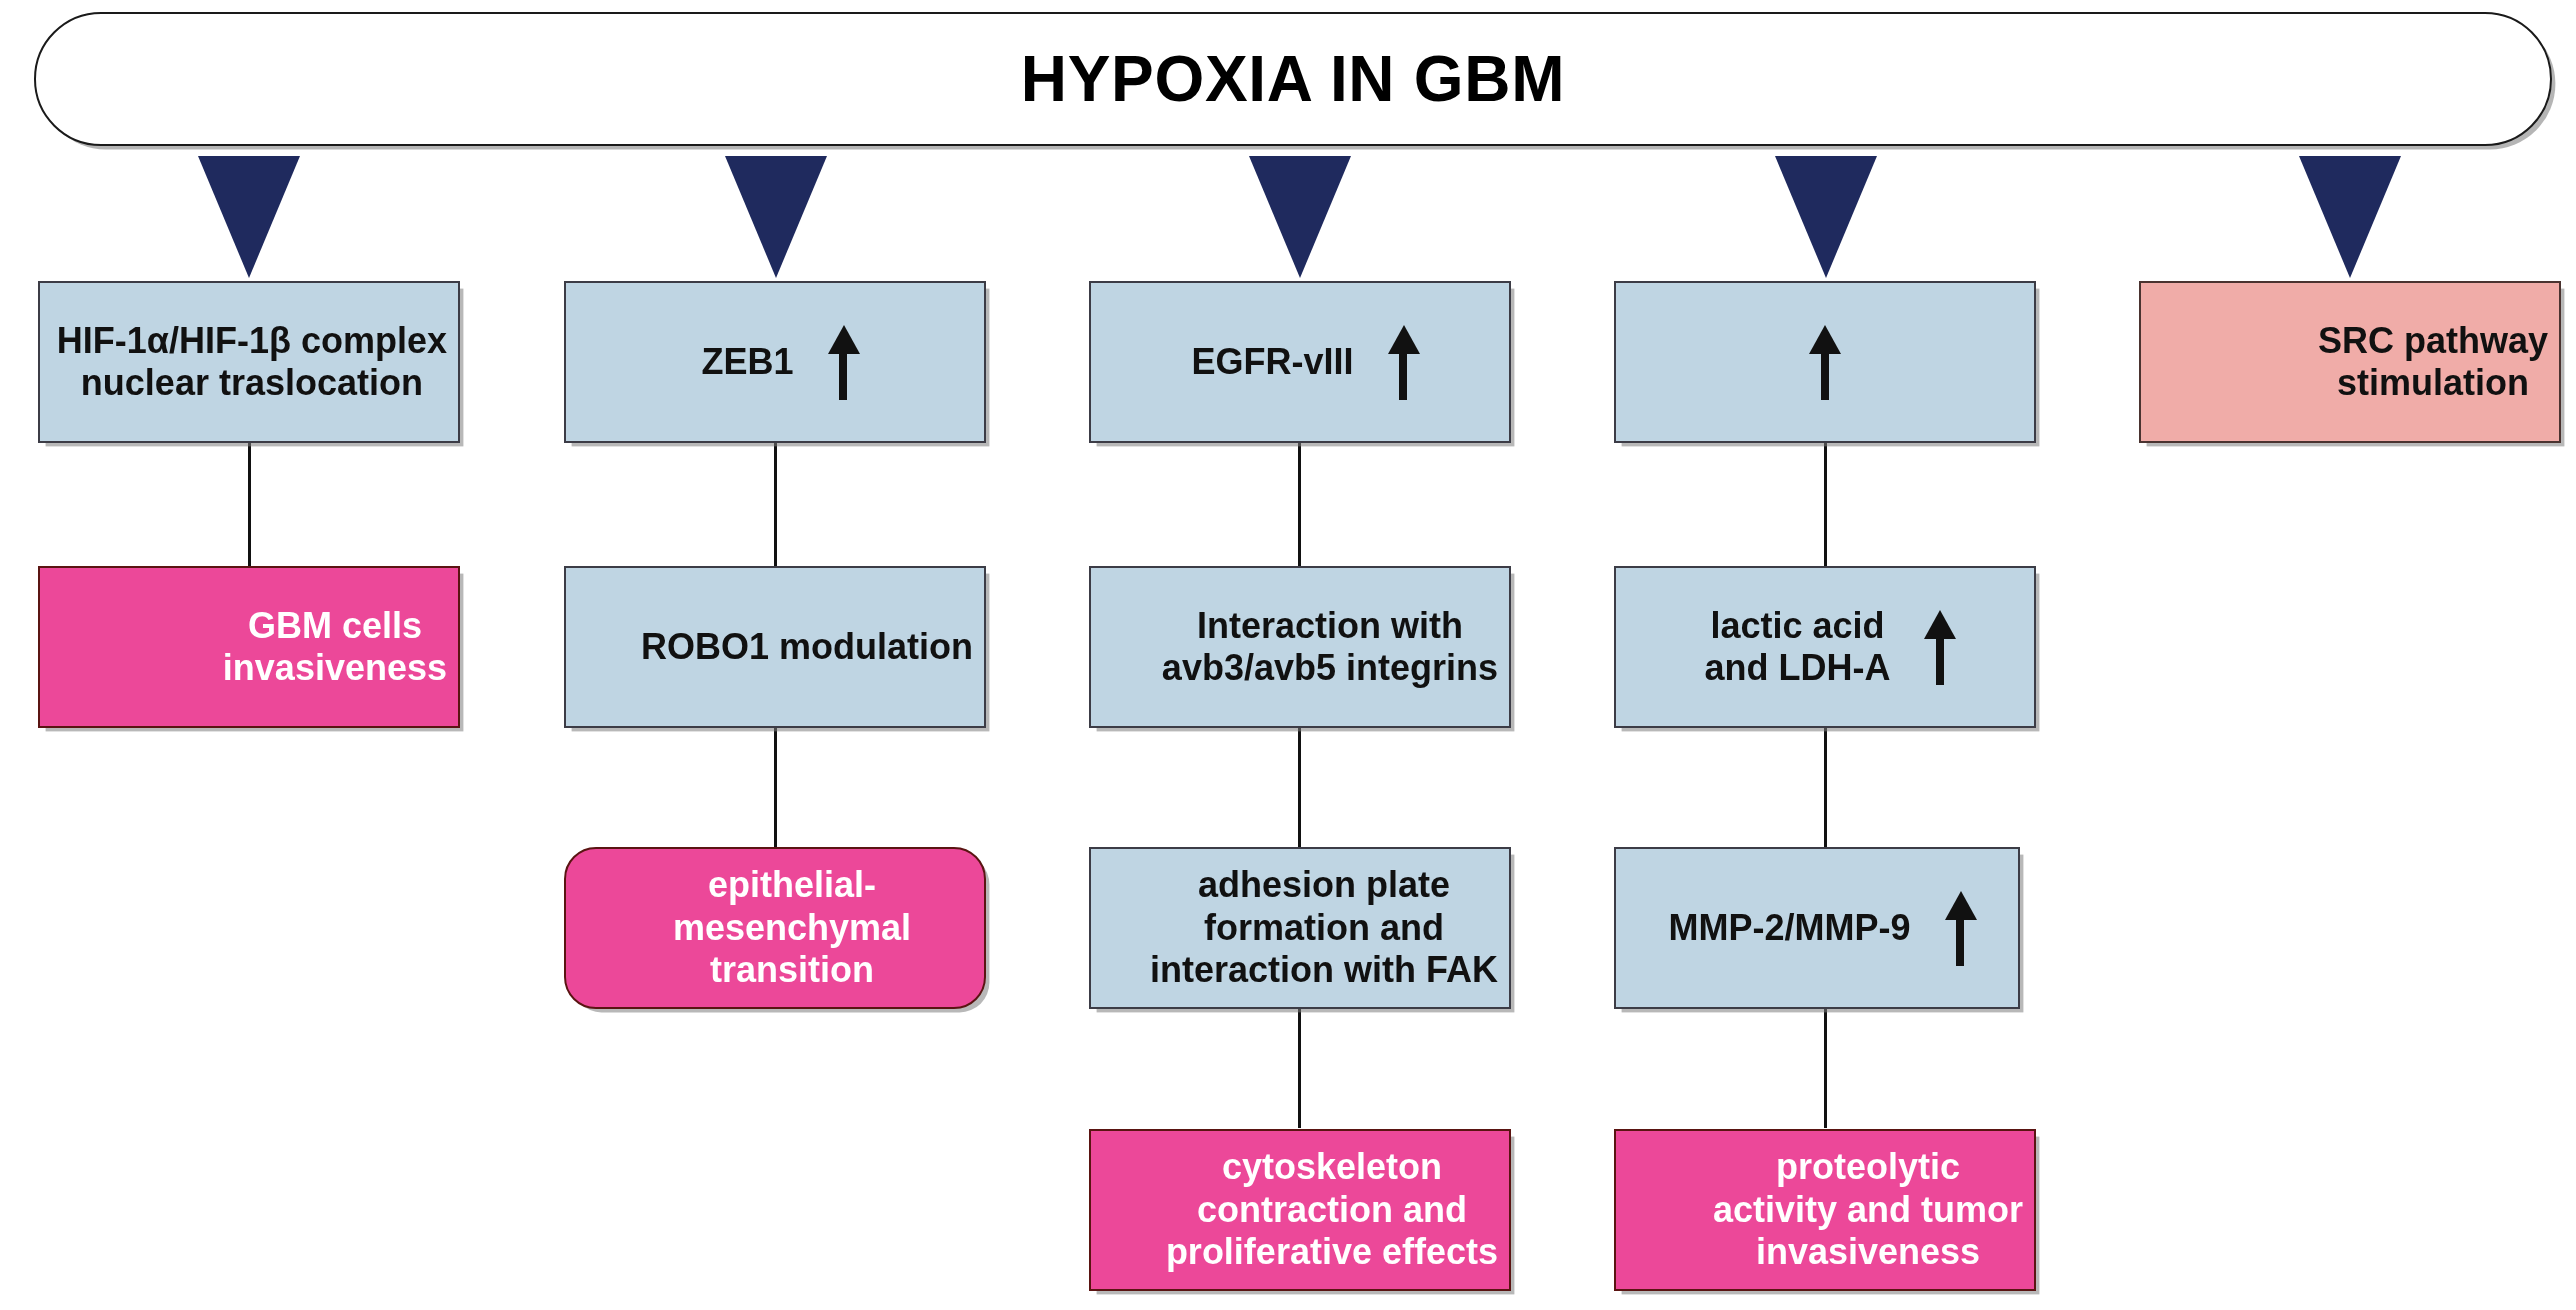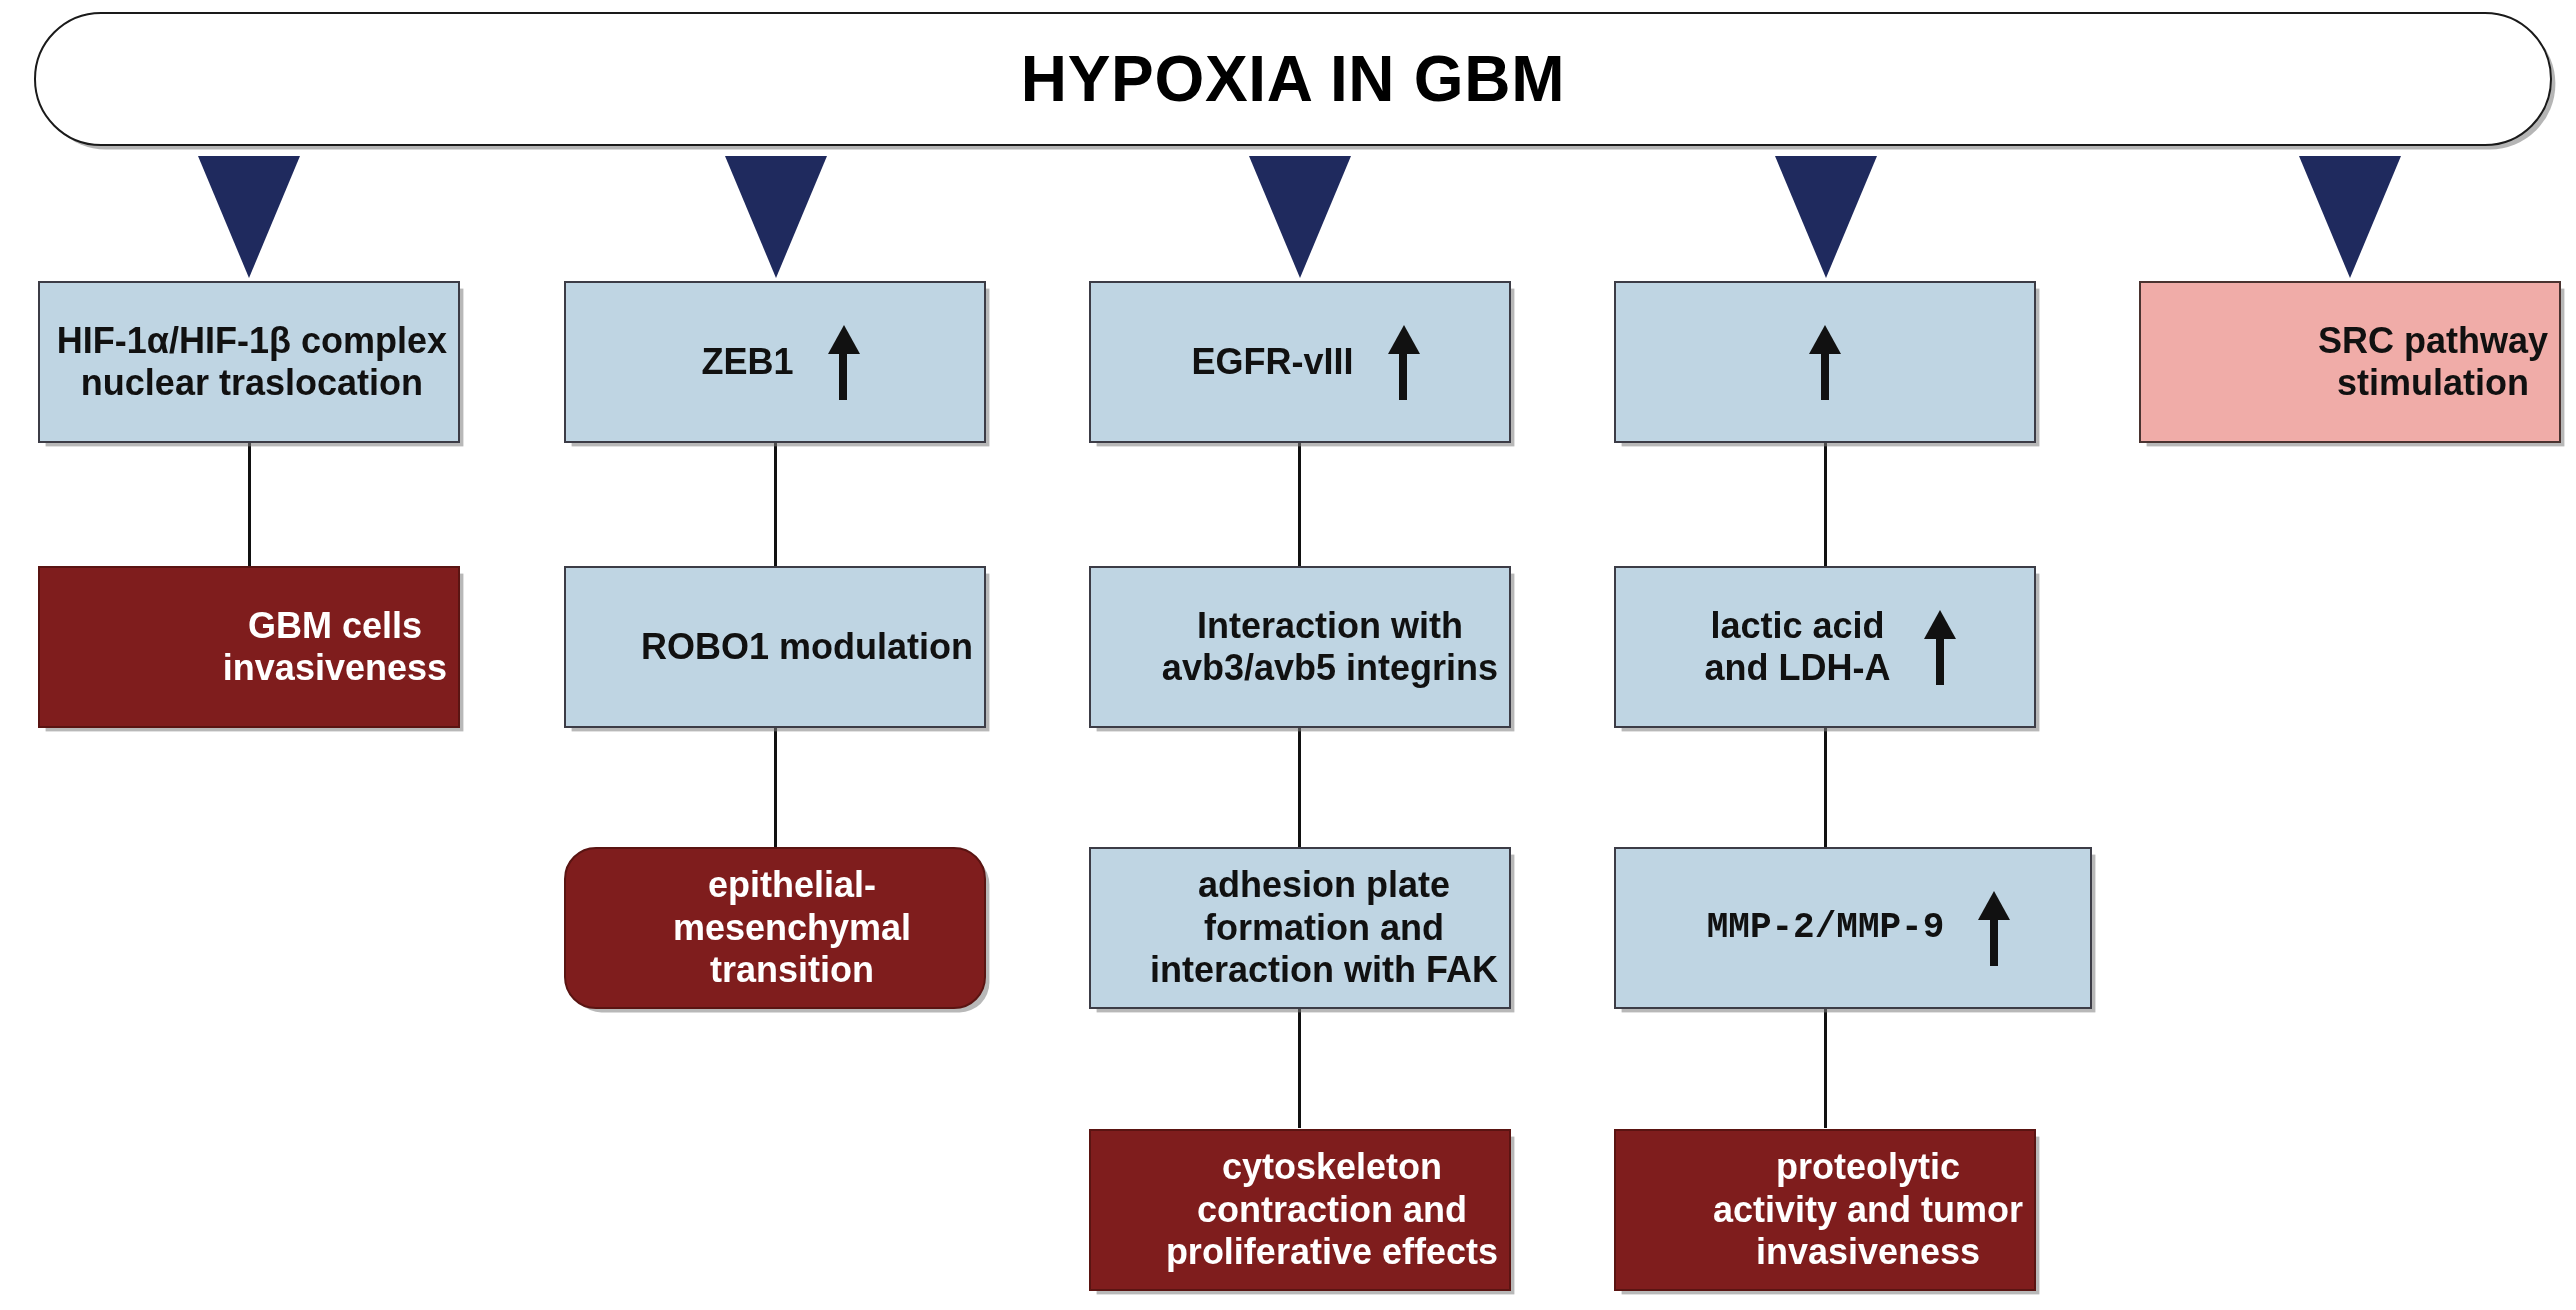--- a/index.html
+++ b/index.html
@@ -39,21 +39,21 @@
     display:flex;align-items:center;justify-content:flex-end;
     box-shadow:5.5px 5.5px 0 -2.1px rgba(125,125,125,0.55);
     z-index:3;
   }
   .box .label{
     font-size:36px;font-weight:bold;line-height:1.18;text-align:center;
     padding:0 11px;white-space:pre-line;
   }
   .box.blue{background:#bfd5e3;}
   .box.blue .label{color:#111111;}
-  .box.red{background:#7f1d1d;border-color:#5a1412;padding-left:34px;}
+  .box.red{background:#ec4899;border-color:#5a1412;padding-left:34px;}
   .box.red .label{color:#ffffff;}
   .box.pink{background:#f0aca8;border-color:#4a3330;}
   .box.pink .label{color:#111111;}
 
   
   .box.witharrow{justify-content:center;}
   .inner{display:flex;align-items:center;justify-content:center;gap:23px;}
   .uparrow{display:inline-block;width:32px;height:74px;position:relative;flex:0 0 auto;}
   .uparrow::before{content:"";position:absolute;left:11.7px;top:20.6px;width:8.2px;height:54px;background:#111111;}
   .uparrow::after{content:"";position:absolute;left:0;top:0;width:0;height:0;
@@ -148,21 +148,21 @@
           <span class="uparrow"></span>
         </div>
       </div>
       <div class="box blue witharrow" style="left: 1614px; top: 566px; width: 422px; height: 162px;">
         <div class="inner">
           <div class="label">lactic acid
 and LDH-A</div>
           <span class="uparrow"></span>
         </div>
       </div>
-      <div class="box blue witharrow" style="left: 1614px; top: 847px; width: 478px; height: 162px; font-family: Liberation Mono, monospace;">
+      <div class="box blue witharrow" style="left: 1614px; top: 847px; width: 406px; height: 162px;">
         <div class="inner">
           <div class="label">MMP-2/MMP-9</div>
           <span class="uparrow"></span>
         </div>
       </div>
       <div class="box red" style="left: 1614px; top: 1129px; width: 422px; height: 162px;">
         <div class="inner">
           <div class="label">proteolytic
 activity and tumor
 invasiveness</div>

